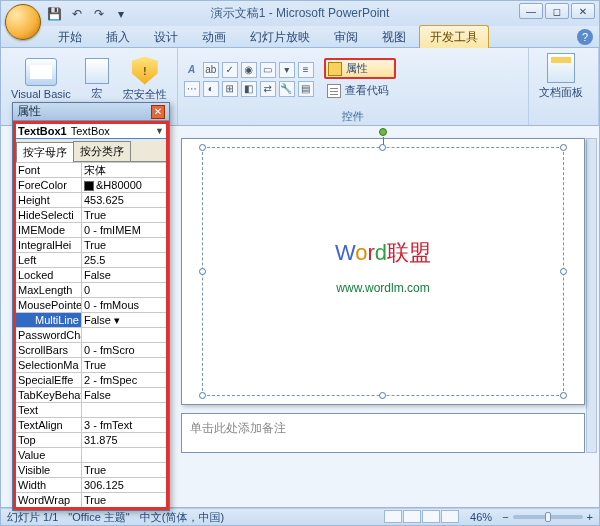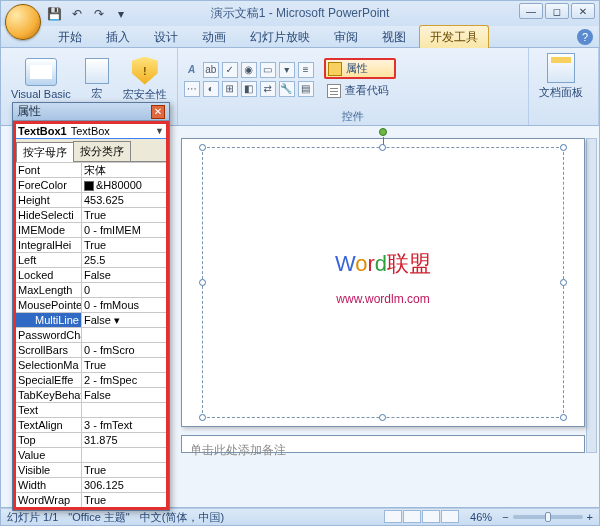--- a/index.html
+++ b/index.html
@@ -50,22 +50,22 @@
   .slide { flex:1; background:#fff; border:1px solid #7a94b0; box-shadow:2px 2px 4px rgba(0,0,0,.2); position:relative; }
   .selbox { position:absolute; left:20px; top:8px; right:20px; bottom:8px; border:1px dashed #7a94b0; }
   .handle { position:absolute; width:7px; height:7px; background:#fff; border:1px solid #4a78b0; border-radius:50%; }
   .h-tl{left:-4px;top:-4px}.h-tr{right:-4px;top:-4px}.h-bl{left:-4px;bottom:-4px}.h-br{right:-4px;bottom:-4px}
   .h-tc{left:50%;top:-4px;margin-left:-4px}.h-bc{left:50%;bottom:-4px;margin-left:-4px}
   .h-ml{left:-4px;top:50%;margin-top:-4px}.h-mr{right:-4px;top:50%;margin-top:-4px}
   .rot { position:absolute; left:50%; top:-20px; margin-left:-4px; width:8px;height:8px;border-radius:50%;background:#6db946;border:1px solid #3a7a20;}
   .rot::after{content:"";position:absolute;left:50%;top:8px;width:1px;height:10px;background:#4a78b0;}
   .wm { position:absolute; left:50%; top:50%; transform:translate(-50%,-60%); text-align:center; white-space:nowrap; }
   .wm1{ font-size:22px; font-weight:normal;}
-  .wm2{ font-size:12px; color:#be185d; margin-top:13px;}
-  .notes { height:18px; margin-top:8px; background:#fff; border:1px solid #7a94b0; padding:6px 8px; color:#888; font-size:12px; }
+  .wm2{ font-size:12px; color:#15803d; margin-top:13px;}
+  .notes { height:40px; margin-top:8px; background:#fff; border:1px solid #7a94b0; padding:6px 8px; color:#888; font-size:12px; }
   .vscroll { position:absolute; top:12px; right:2px; bottom:54px; width:11px; background:#d9e5f3; border:1px solid #b0c4dc; }
 
   
   .propwin { position:absolute; left:12px; top:102px; width:158px; z-index:30; background:#ece9d8; border:1px solid #5a7aa0; box-shadow:2px 2px 6px rgba(0,0,0,.3); }
   .prop-title { height:18px; background:linear-gradient(#c9dbf0,#a8c4e4); display:flex; align-items:center; padding:0 4px; font-size:12px; color:#234; border-bottom:1px solid #7a94b0; justify-content:space-between;}
   .prop-x{ width:14px;height:14px;background:#e06a40;color:#fff;display:flex;align-items:center;justify-content:center;font-size:10px;border:1px solid #a03000;}
   .prop-body { border:3px solid #e03030; padding:0; }
   .prop-obj { display:flex; align-items:center; background:#fff; border-bottom:1px solid #3b82f6; padding:1px 2px; font-size:11px;}
   .prop-obj b{font-weight:bold;margin-right:4px;}
   .prop-obj .dd{margin-left:auto;font-size:9px;color:#444;}

